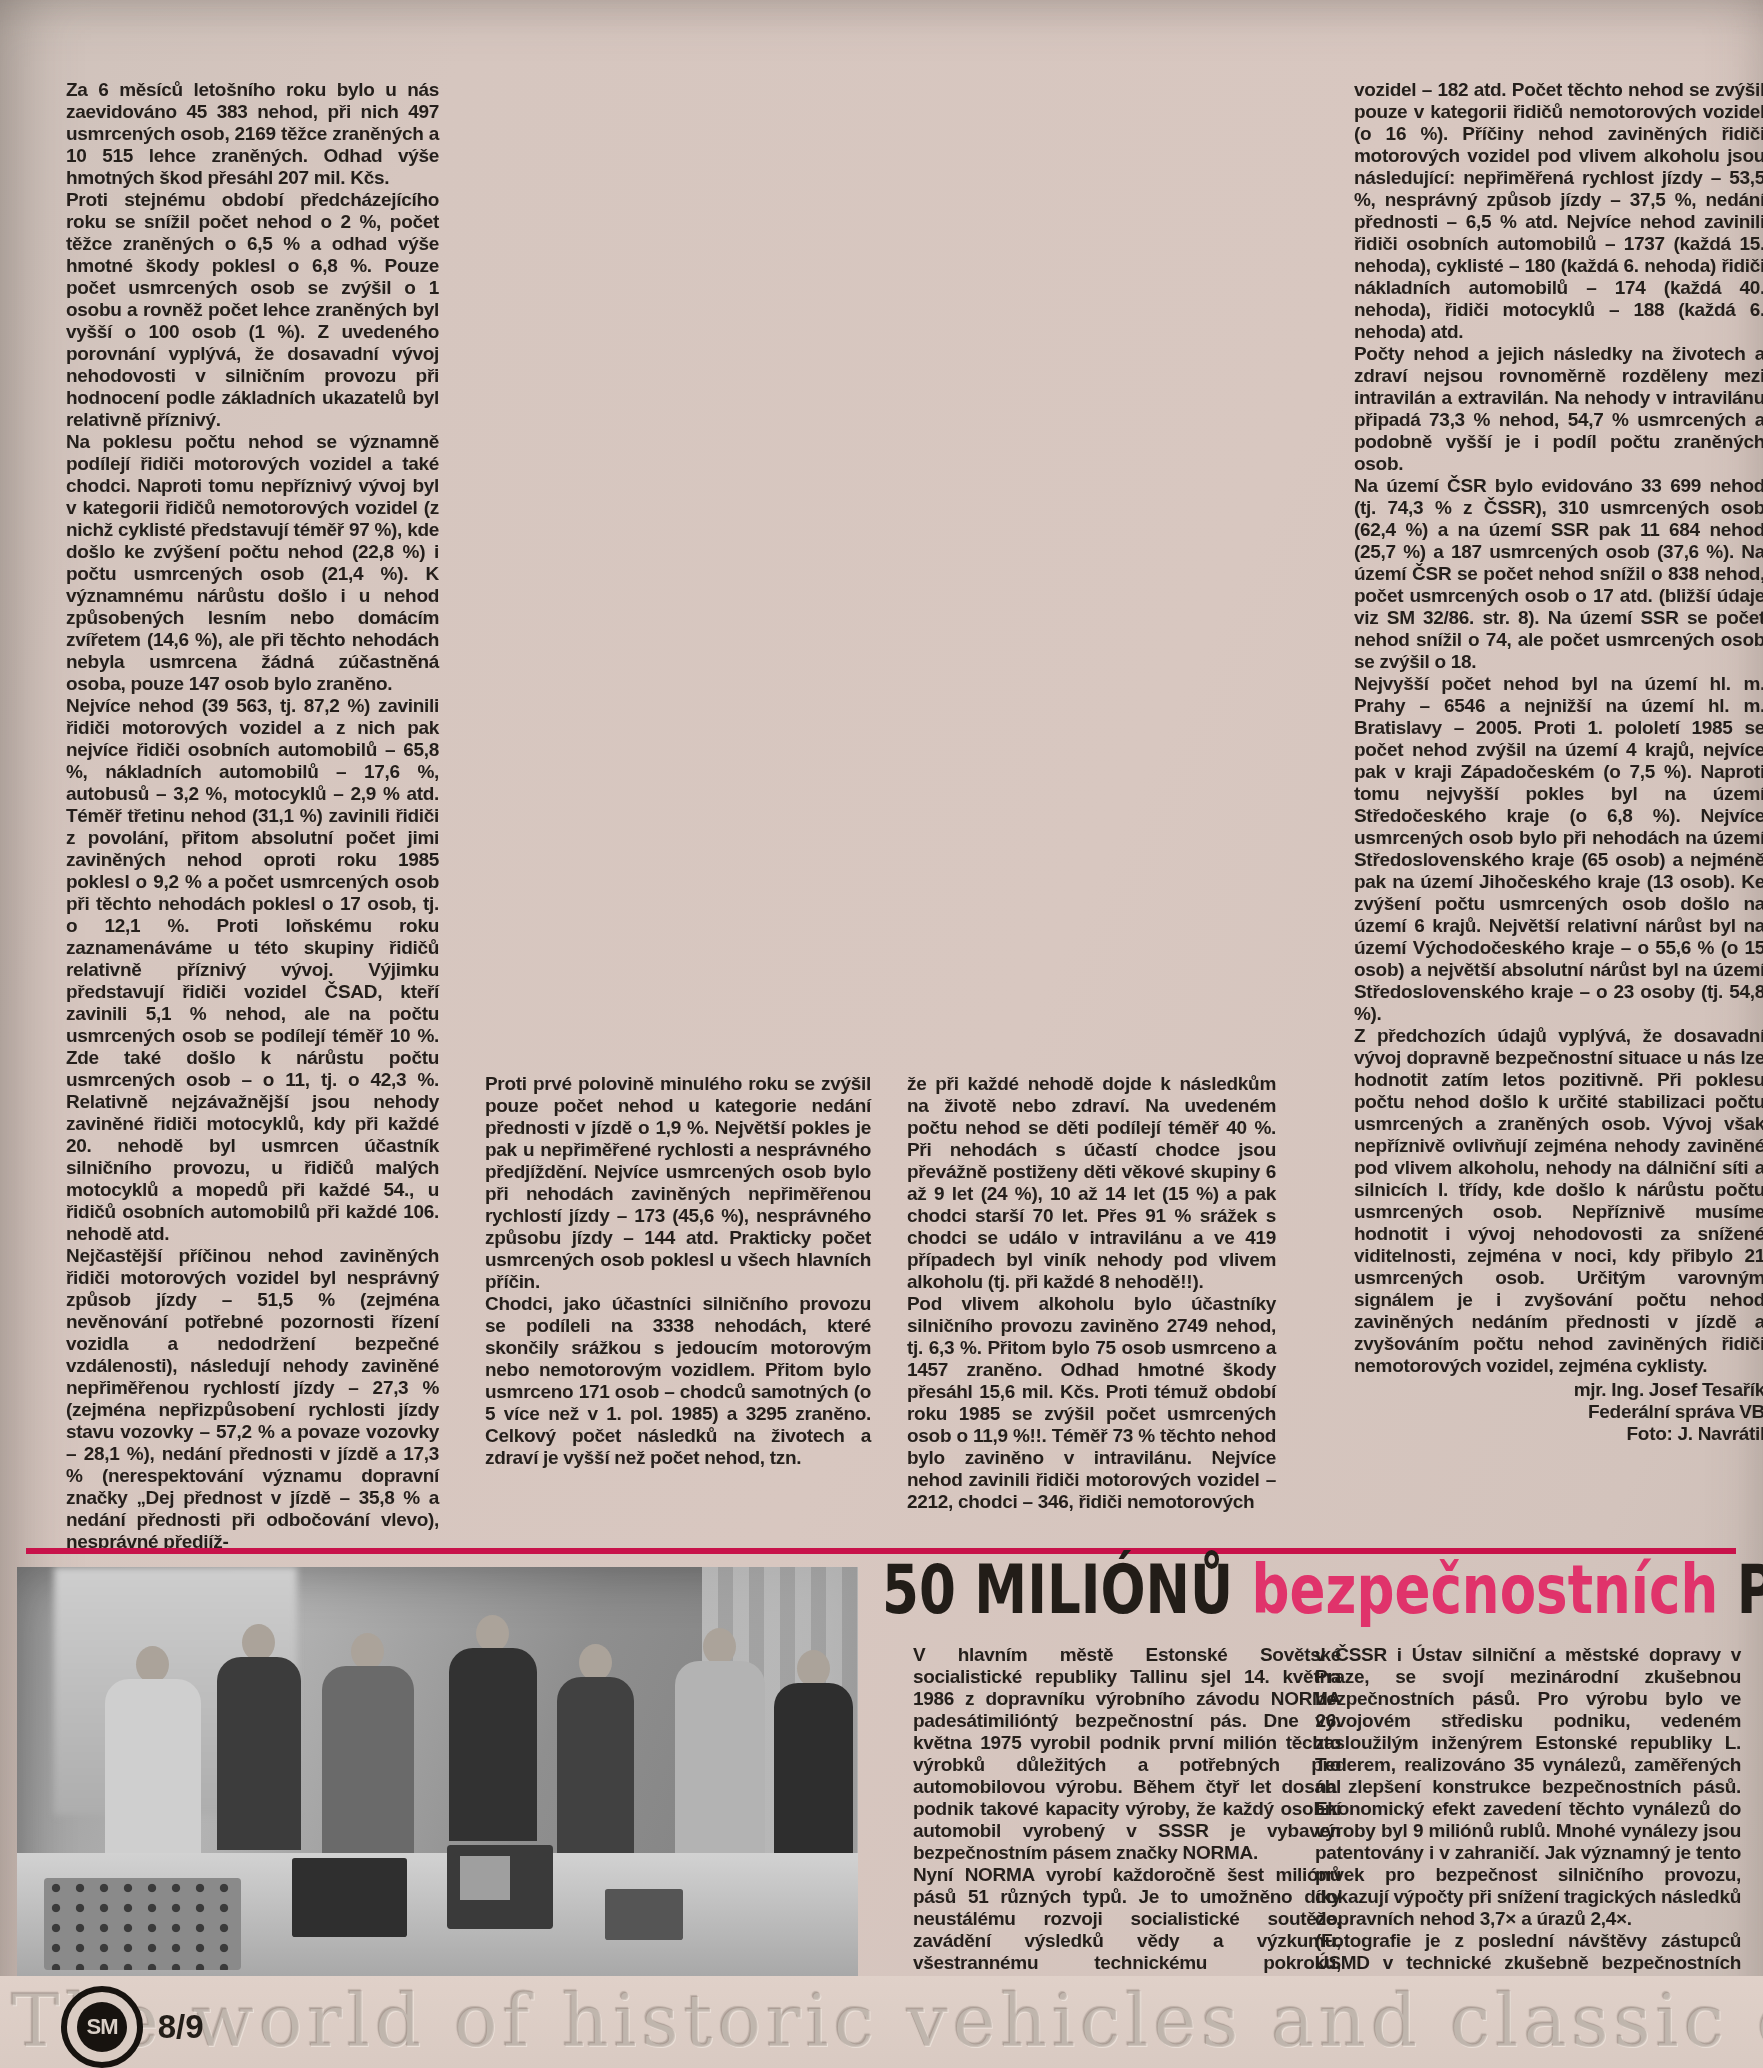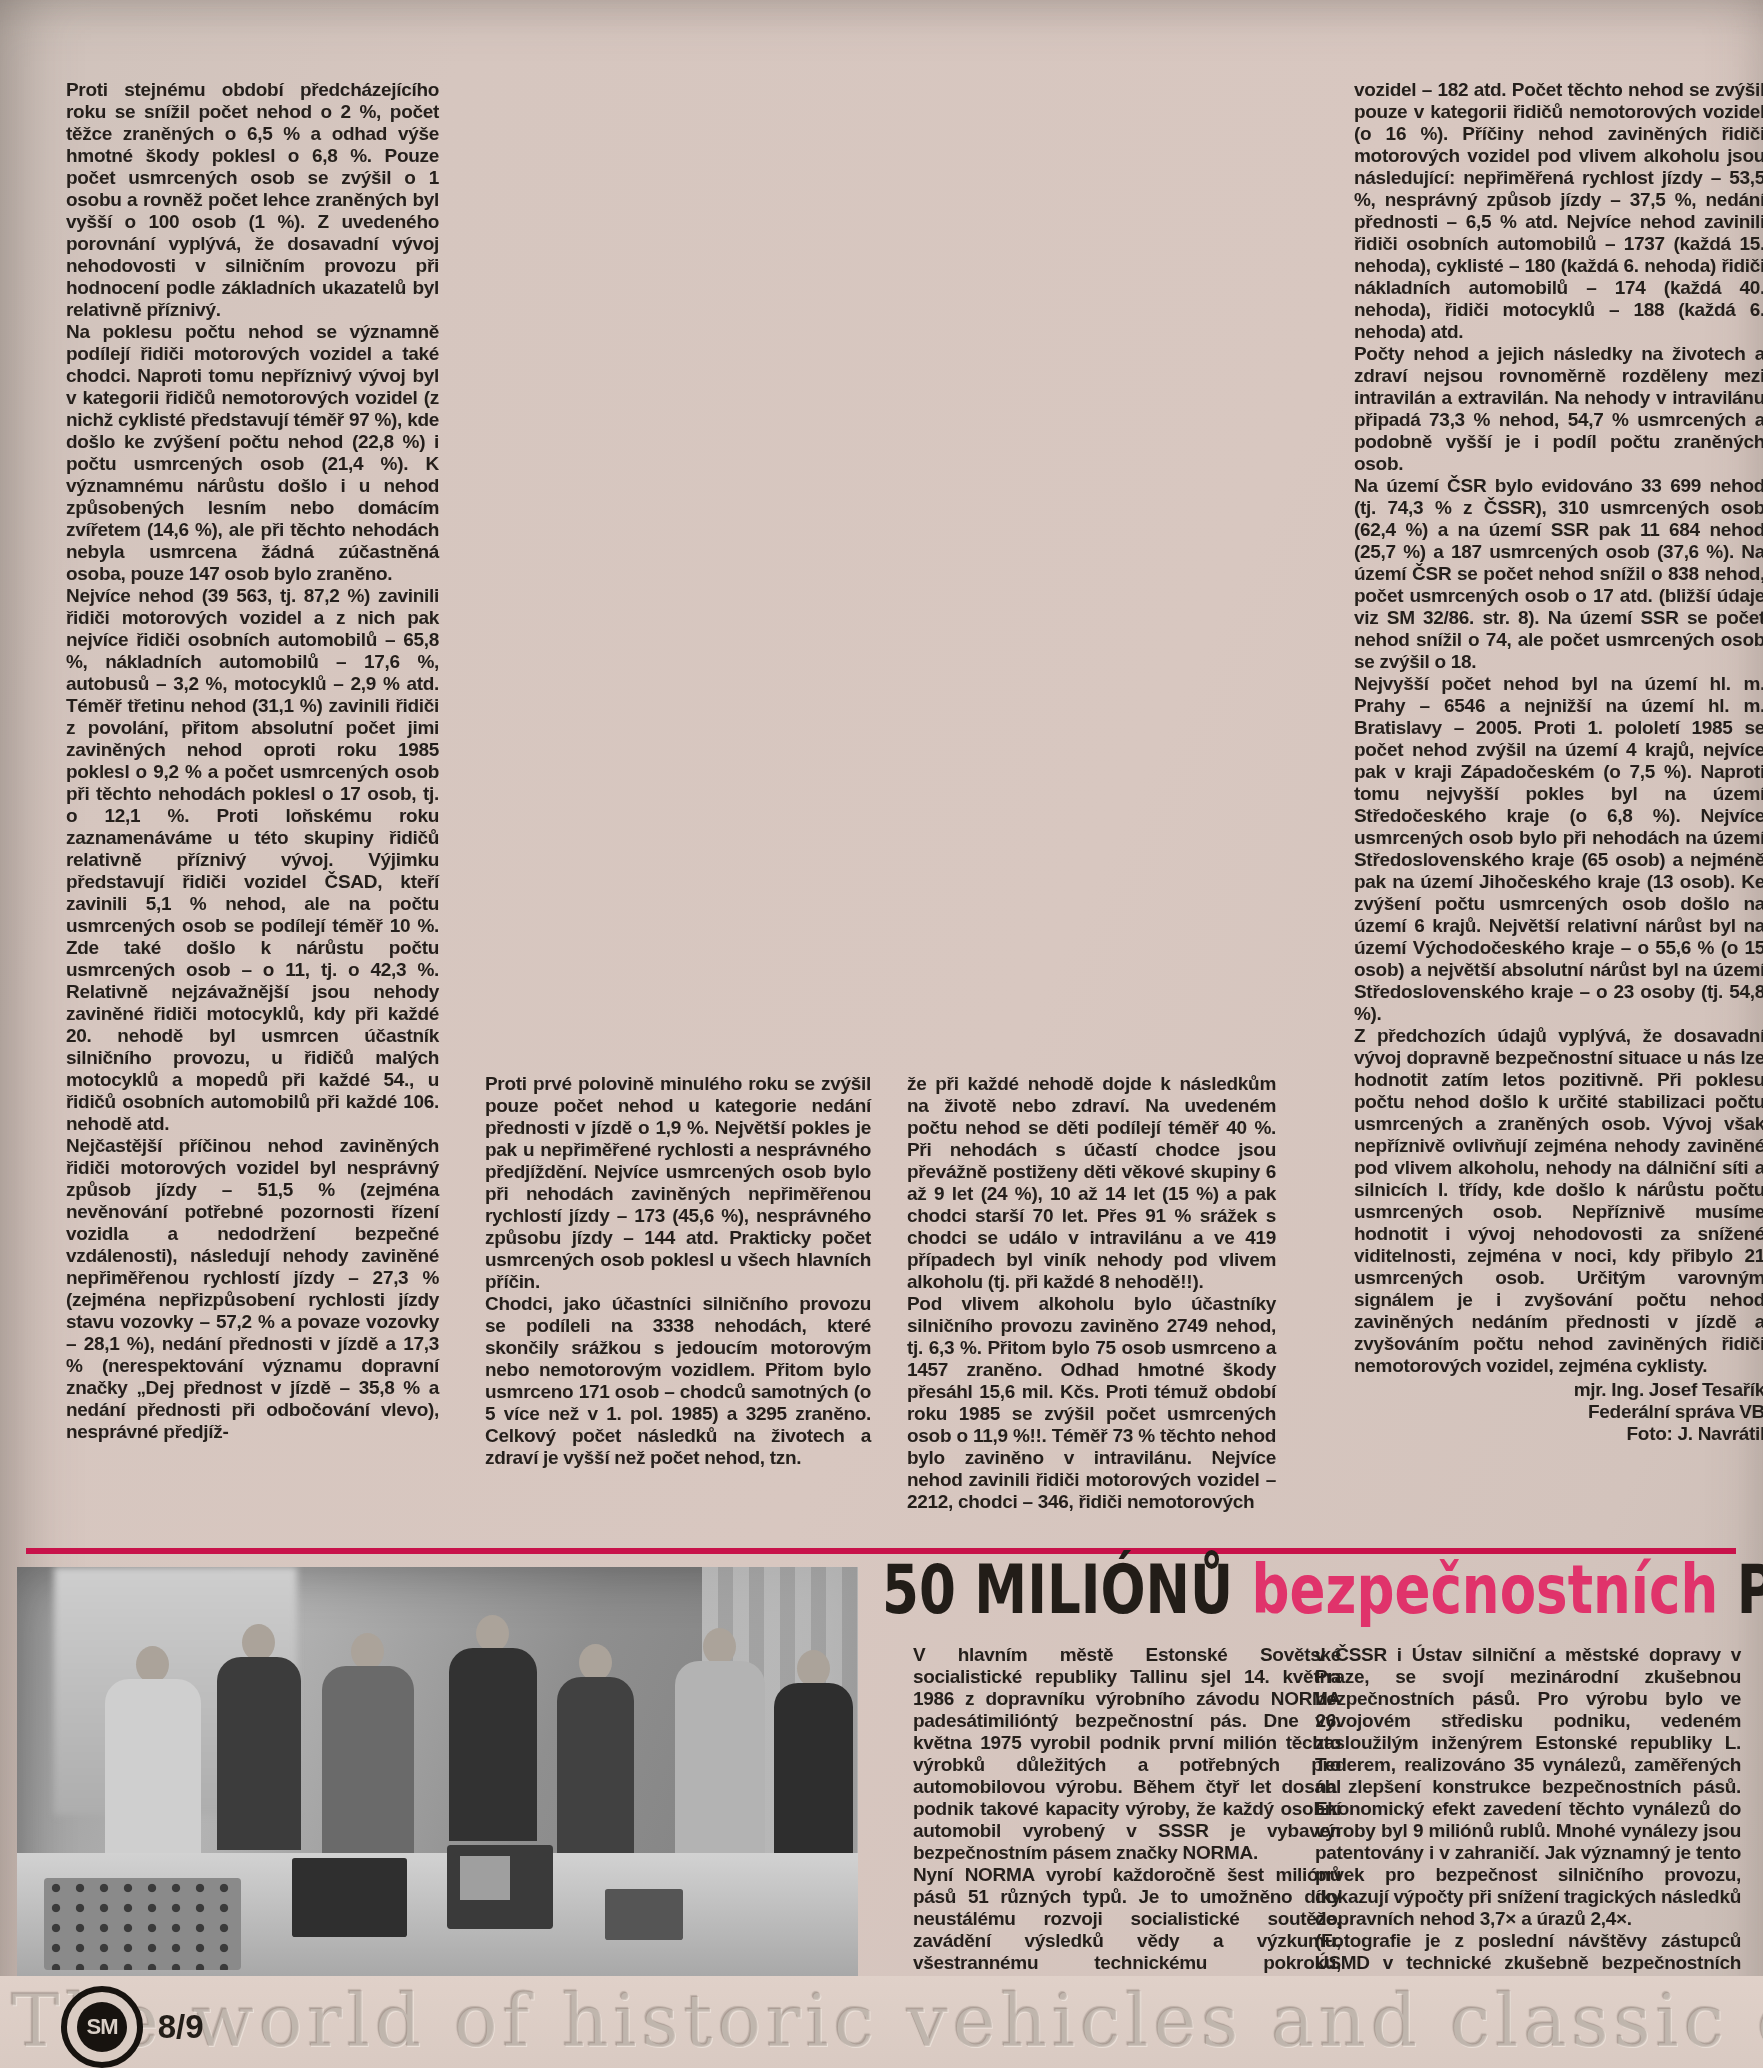--- a/index.html
+++ b/index.html
@@ -81,20 +81,21 @@
   .logo-core span{color:#d9cfc6;font-weight:bold;font-size:22px;letter-spacing:-0.9px;}
   .issue{font-weight:bold;font-size:33px;color:#221d18;}
 </style>
 </head>
 <body>
 
 <div class="page">
 
 
   <div class="bodycol col-left">
+    <p>Za 6 měsíců letošního roku bylo u nás zaevidováno 45 383 nehod, při nich 497 usmrcených osob, 2169 těžce zraněných a 10 515 lehce zraněných. Odhad výše hmotných škod přesáhl 207 mil. Kčs.</p>
     <p>Proti stejnému období předcházejícího roku se snížil počet nehod o 2 %, počet těžce zraněných o 6,5 % a odhad výše hmotné škody poklesl o 6,8 %. Pouze počet usmrcených osob se zvýšil o 1 osobu a rovněž počet lehce zraněných byl vyšší o 100 osob (1 %). Z uvedeného porovnání vyplývá, že dosavadní vývoj nehodovosti v silničním provozu při hodnocení podle základních ukazatelů byl relativně příznivý.</p>
     <p>Na poklesu počtu nehod se významně podílejí řidiči motorových vozidel a také chodci. Naproti tomu nepříznivý vývoj byl v kategorii řidičů nemotorových vozidel (z nichž cyklisté představují téměř 97 %), kde došlo ke zvýšení počtu nehod (22,8 %) i počtu usmrcených osob (21,4 %). K významnému nárůstu došlo i u nehod způsobených lesním nebo domácím zvířetem (14,6 %), ale při těchto nehodách nebyla usmrcena žádná zúčastněná osoba, pouze 147 osob bylo zraněno.</p>
     <p>Nejvíce nehod (39 563, tj. 87,2 %) zavinili řidiči motorových vozidel a z nich pak nejvíce řidiči osobních automobilů – 65,8 %, nákladních automobilů – 17,6 %, autobusů – 3,2 %, motocyklů – 2,9 % atd. Téměř třetinu nehod (31,1 %) zavinili řidiči z povolání, přitom absolutní počet jimi zaviněných nehod oproti roku 1985 poklesl o 9,2 % a počet usmrcených osob při těchto nehodách poklesl o 17 osob, tj. o 12,1 %. Proti loňskému roku zaznamenáváme u této skupiny řidičů relativně příznivý vývoj. Výjimku představují řidiči vozidel ČSAD, kteří zavinili 5,1 % nehod, ale na počtu usmrcených osob se podílejí téměř 10 %. Zde také došlo k nárůstu počtu usmrcených osob – o 11, tj. o 42,3 %. Relativně nejzávažnější jsou nehody zaviněné řidiči motocyklů, kdy při každé 20. nehodě byl usmrcen účastník silničního provozu, u řidičů malých motocyklů a mopedů při každé 54., u řidičů osobních automobilů při každé 106. nehodě atd.</p>
     <p>Nejčastější příčinou nehod zaviněných řidiči motorových vozidel byl nesprávný způsob jízdy – 51,5 % (zejména nevěnování potřebné pozornosti řízení vozidla a nedodržení bezpečné vzdálenosti), následují nehody zaviněné nepřiměřenou rychlostí jízdy – 27,3 % (zejména nepřizpůsobení rychlosti jízdy stavu vozovky – 57,2 % a povaze vozovky – 28,1 %), nedání přednosti v jízdě a 17,3 % (nerespektování významu dopravní značky „Dej přednost v jízdě – 35,8 % a nedání přednosti při odbočování vlevo), nesprávné předjíž-</p>
   </div>
 
   <div class="bodycol col-mid-a">
     <p>Proti prvé polovině minulého roku se zvýšil pouze počet nehod u kategorie nedání přednosti v jízdě o 1,9 %. Největší pokles je pak u nepřiměřené rychlosti a nesprávného předjíždění. Nejvíce usmrcených osob bylo při nehodách zaviněných nepřiměřenou rychlostí jízdy – 173 (45,6 %), nesprávného způsobu jízdy – 144 atd. Prakticky počet usmrcených osob poklesl u všech hlavních příčin.</p>
     <p>Chodci, jako účastníci silničního provozu se podíleli na 3338 nehodách, které skončily srážkou s jedoucím motorovým nebo nemotorovým vozidlem. Přitom bylo usmrceno 171 osob – chodců samotných (o 5 více než v 1. pol. 1985) a 3295 zraněno. Celkový počet následků na životech a zdraví je vyšší než počet nehod, tzn.</p>
   </div>

